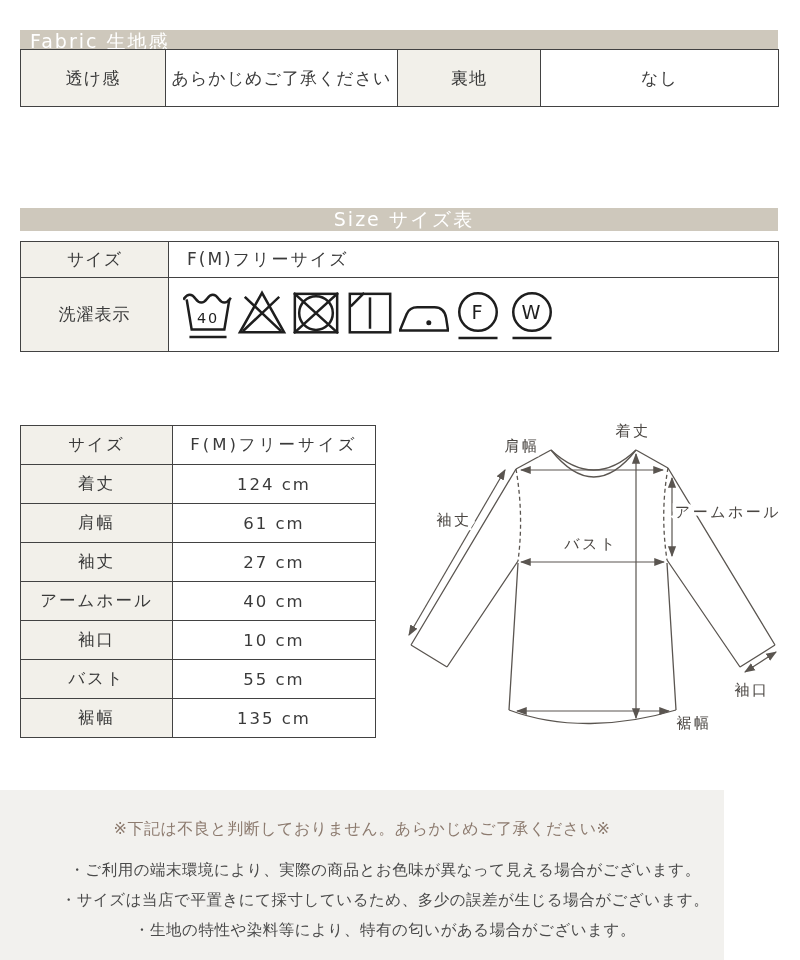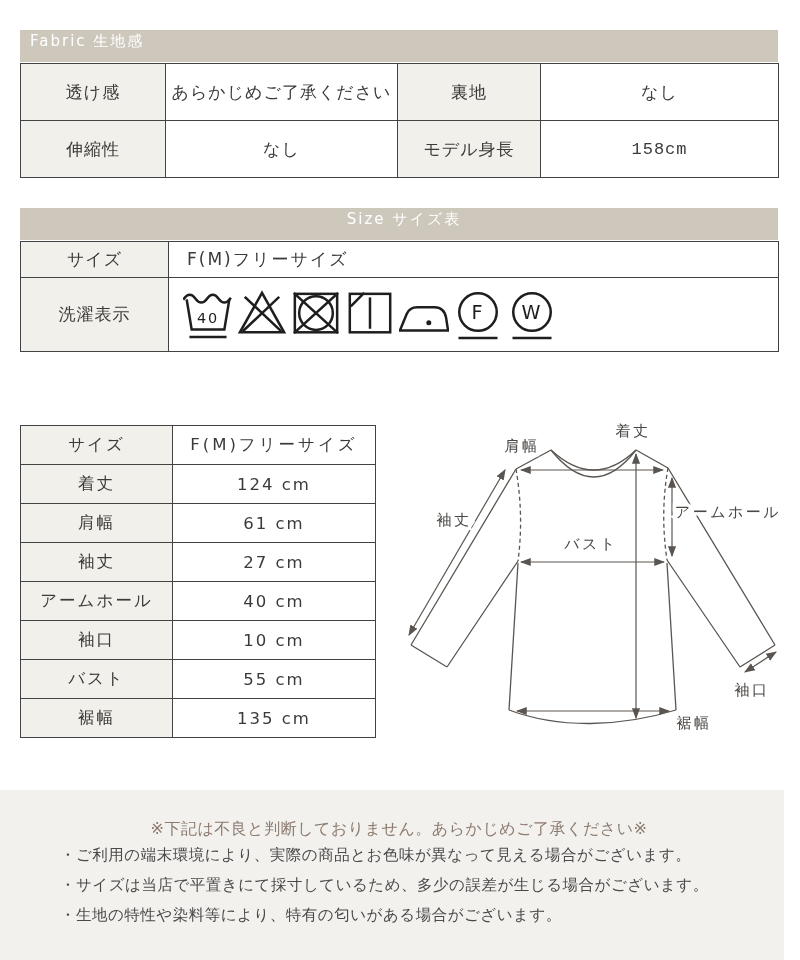--- a/index.html
+++ b/index.html
@@ -13,35 +13,35 @@
     --line:#5a5550;
   }
   *{margin:0;padding:0;box-sizing:border-box;}
   html,body{background:#fff;}
   body{
     width:800px;height:960px;position:relative;overflow:hidden;
     font-family:"DejaVu Sans","Liberation Sans",sans-serif;
     color:var(--text);
   }
   .bar{
-    position:absolute;left:20px;width:758px;height:32px;
+    position:absolute;left:20px;width:758px;height:23px;
     background:var(--bar-bg);color:#ffffff;
-    font-size:15px;line-height:23px;padding-left:10px;letter-spacing:2px;
+    font-size:19px;line-height:23px;padding-left:10px;letter-spacing:2px;
   }
   #fabric-bar{top:30px;}
   #size-bar{top:208px;text-align:center;}
   table{border-collapse:collapse;position:absolute;table-layout:fixed;background:#fff;}
   th,td{
     border:1.5px solid var(--border);
     font-weight:normal;text-align:center;vertical-align:middle;
     font-size:17px;color:var(--text);letter-spacing:1px;
   }
   th{background:var(--cell-bg);}
   
-  #fabric-table{left:20px;top:63px;width:758px;font-family:Liberation Mono, monospace;}
+  #fabric-table{left:20px;top:49px;width:758px;}
   #fabric-table tr{height:57px;}
   #fabric-table col.c0{width:145px;} #fabric-table col.c1{width:232px;}
   #fabric-table col.c2{width:143px;} #fabric-table col.c3{width:238px;}
   
   #size-table{left:20px;top:241px;width:758px;}
   #size-table col.l{width:148px;} #size-table col.v{width:610px;}
   #size-table tr.r1{height:36px;} #size-table tr.r2{height:34px;} #size-table tr.r3{height:74px;}
   #size-table td{text-align:left;padding-left:18px;letter-spacing:2px;}
   .care-cell{padding:4px 0 4px 14px !important;}
   .care-row{display:flex;align-items:center;gap:4px;}
@@ -58,54 +58,48 @@
   #diagram{position:absolute;left:390px;top:415px;width:410px;height:345px;}
   #diagram text{
     font-size:15px;letter-spacing:2.5px;fill:#4a4642;
     stroke:#ffffff;stroke-width:7px;paint-order:stroke;text-anchor:middle;
     font-family:"DejaVu Sans","Liberation Sans",sans-serif;
   }
   #diagram .ln{stroke:var(--line);stroke-width:1.3;fill:none;}
   #diagram .dash{stroke-dasharray:4 3;}
   #diagram .arr{stroke:var(--line);stroke-width:1.2;fill:none;}
   
-  #notes{position:absolute;left:0;top:790px;width:784px;height:170px;background:var(--notes-bg);padding-left:14px;}
+  #notes{position:absolute;left:0;top:790px;width:724px;height:170px;background:var(--notes-bg);}
   #notes-title{
     text-align:center;margin-top:29px;color:var(--notes-title);
     font-size:16px;letter-spacing:0.5px;
   }
   #notes-list{
-    list-style:none;padding-left:46px;
-    font-size:15.5px;color:var(--notes-text);line-height:30px;letter-spacing:0.5px;
+    list-style:none;margin-top:15px;padding-left:46px;
+    font-size:15.5px;color:var(--notes-text);line-height:30px;letter-spacing:0.5px;text-align:center;
   }
 </style>
 </head>
 <body>
 
 <div class="bar" id="fabric-bar">Fabric 生地感</div>
 
 <table id="fabric-table">
   <colgroup>
       <col class="c0">
       <col class="c1">
       <col class="c2">
       <col class="c3">
     </colgroup>
   <tbody>
       <tr>
     <th>透け感</th>
     <td>あらかじめご了承ください</td>
     <th>裏地</th>
     <td>なし</td>
-  </tr>
-  <tr>
-    <th>伸縮性</th>
-    <td>なし</td>
-    <th>モデル身長</th>
-    <td>158cm</td>
   </tr>
 </tbody>
   </table>
 
 <div class="bar" id="size-bar">Size サイズ表</div>
 
 <table id="size-table">
   <colgroup>
       <col class="l">
       <col class="v">

